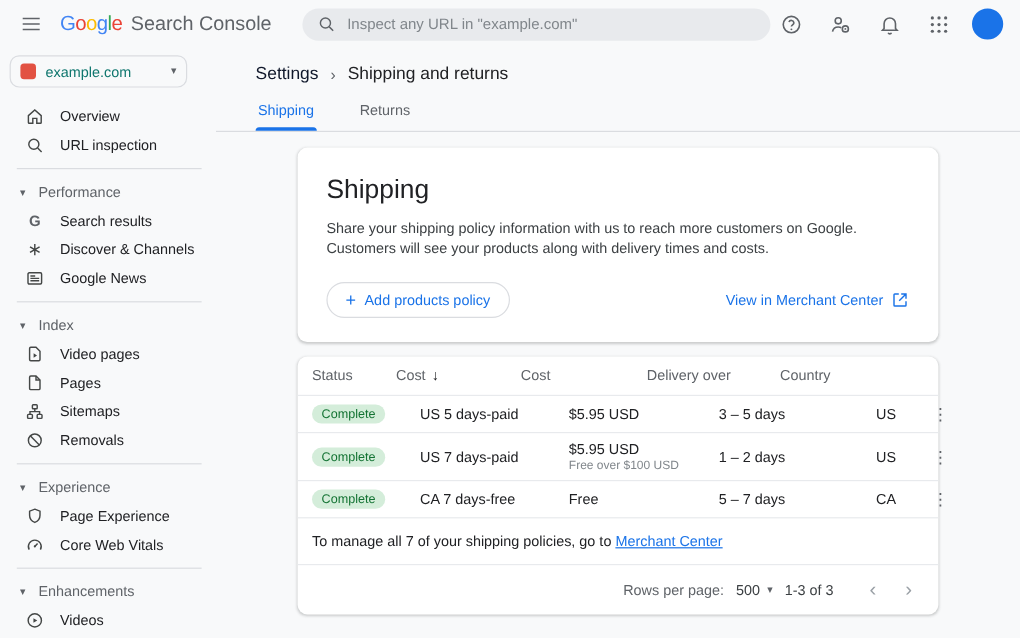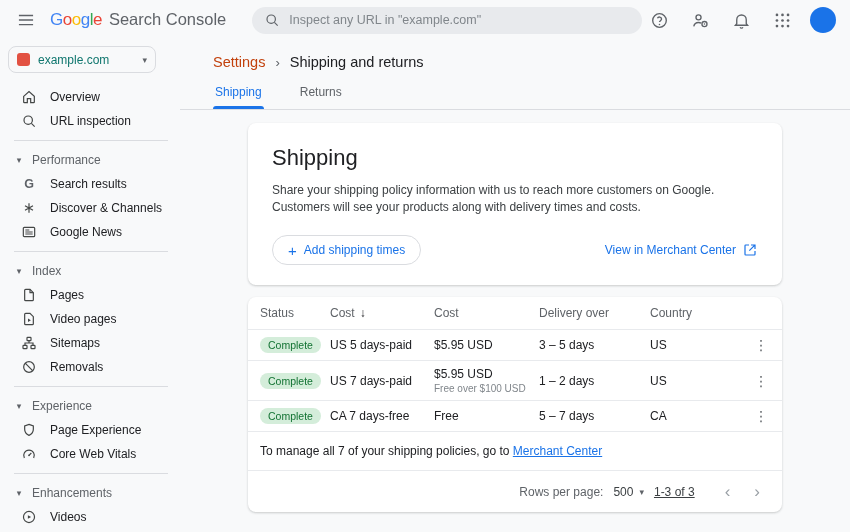--- a/index.html
+++ b/index.html
@@ -39,21 +39,21 @@
   .nav-item .lbl { font-size:12px; color:#202124; }
   .g-glyph { width:16px; text-align:center; font-size:12.5px; font-weight:700; color:#5f6368; }
   .section-header { display:flex; align-items:center; gap:8px; height:24px; padding-left:6px; cursor:pointer; }
   .section-header .caret { font-size:9px; color:#5f6368; width:10px; text-align:center; }
   .section-header .lbl { font-size:12px; color:#5f6368; }
   .side-divider { border-top:1px solid #dadce0; margin:7px 12px 7px 6px; }
 
   
   .main { flex:1; overflow:hidden; display:flex; flex-direction:column; }
   .breadcrumb { padding:14px 0 0 33px; font-size:14.5px; display:flex; align-items:center; gap:10px; }
-  .crumb-parent { color:#c2410c; cursor:pointer; }
+  .crumb-parent { color:#0f172a; cursor:pointer; }
   .crumb-sep { color:#5f6368; font-size:13px; }
   .crumb-current { color:#202124; }
 
   .tabs { margin-top:13px; padding-left:33px; border-bottom:1px solid #dadce0; display:flex; gap:34px; }
   .tab { font-size:12px; padding:2px 2px 10px 2px; cursor:pointer; color:#5f6368; font-weight:500; position:relative; }
   .tab.active { color:#1a73e8; }
   .tab.active::after { content:""; position:absolute; left:0; right:0; bottom:0; height:3px; background:#1a73e8; border-radius:3px 3px 0 0; }
 
   .content { flex:1; overflow:hidden; padding-top:13px; }
   .card { width:534px; margin:0 auto; background:#fff; border-radius:8px; box-shadow:0 1px 2px rgba(60,64,67,.18), 0 1px 3px rgba(60,64,67,.08); }
@@ -67,33 +67,33 @@
   .add-btn .plus { font-size:15px; font-weight:400; }
   .merchant-link { display:flex; align-items:center; gap:6px; color:#1a73e8; font-size:12px; font-weight:500; cursor:pointer; text-decoration:none; }
 
   
   .table-card { margin-top:12px; font-size:12px; }
   .tr { display:grid; grid-template-columns:70px 104px 105px 111px 1fr 28px; align-items:center; padding:0 10px 0 12px; border-bottom:1px solid #e8eaed; }
   .tr:last-child { border-bottom:none; }
   .th-row { height:33px; color:#5f6368; }
   .th { display:flex; align-items:center; gap:5px; }
   .sort-arrow { color:#202124; font-size:12px; }
-  .data-row { min-height:31px; color:#202124; }
+  .data-row { min-height:31px; color:#202124;gap:20px; }
   .badge { display:inline-block; background:#d4edda; color:#137333; font-size:10.5px; font-weight:500; border-radius:9px; padding:2px 8px; }
   .cost-cell { display:flex; flex-direction:column; justify-content:center; padding:6px 0; gap:2px; }
   .cost-note { font-size:10px; color:#80868b; }
   .cost-note:empty { display:none; }
   .kebab-btn { background:none; border:none; cursor:pointer; color:#5f6368; font-size:14px; line-height:1; padding:4px; justify-self:end; }
   .table-footnote { padding:12px 12px; font-size:12px; color:#202124; border-bottom:1px solid #e8eaed; }
   .table-footnote a { color:#1a73e8; text-decoration:underline; cursor:pointer; }
   .pagination { height:41px; display:flex; align-items:center; justify-content:flex-end; gap:8px; padding:0 14px; color:#3c4043; font-size:12px; }
   .rpp-label { color:#5f6368; }
   .rpp-select { display:flex; align-items:center; gap:6px; cursor:pointer; padding:4px 2px; background:none; border:none; font-size:12px; color:#3c4043; font-family:inherit; }
   .rpp-select .caret { font-size:9px; color:#5f6368; }
-  .page-range { margin-right:14px;text-decoration:underline; }
+  .page-range { margin-right:14px; }
   .pg-btn { background:none; border:none; color:#9aa0a6; font-size:17px; cursor:pointer; padding:2px 8px; line-height:1; }
 </style>
 </head>
 <body>
 
 <div class="app">
 
   <header class="topbar">
     <button class="icon-btn">
       <svg class="ic ic-menu" viewBox="0 0 24 24" fill="none" stroke="#5f6368" stroke-width="1.7">
@@ -206,30 +206,30 @@
 
         <div class="side-divider"></div>
 
         <div class="section-header">
           <span class="caret">▾</span>
           <span class="lbl">Index</span>
         </div>
         <div class="nav-item">
           <svg class="ic" viewBox="0 0 24 24" fill="none" stroke="#444746" stroke-width="1.8">
               <path d="M13.5 3.5H7A1.5 1.5 0 0 0 5.5 5v14A1.5 1.5 0 0 0 7 20.5h10a1.5 1.5 0 0 0 1.5-1.5V8.5z"></path>
+              <path d="M10.5 11.2l4.3 2.7-4.3 2.7z" fill="#444746" stroke="none"></path>
+            </svg>
+          <span class="lbl">Video pages</span>
+        </div>
+        <div class="nav-item">
+          <svg class="ic" viewBox="0 0 24 24" fill="none" stroke="#444746" stroke-width="1.8">
+              <path d="M13.5 3.5H7A1.5 1.5 0 0 0 5.5 5v14A1.5 1.5 0 0 0 7 20.5h10a1.5 1.5 0 0 0 1.5-1.5V8.5z"></path>
               <path d="M13.5 3.5v5h5"></path>
             </svg>
           <span class="lbl">Pages</span>
-        </div>
-        <div class="nav-item">
-          <svg class="ic" viewBox="0 0 24 24" fill="none" stroke="#444746" stroke-width="1.8">
-              <path d="M13.5 3.5H7A1.5 1.5 0 0 0 5.5 5v14A1.5 1.5 0 0 0 7 20.5h10a1.5 1.5 0 0 0 1.5-1.5V8.5z"></path>
-              <path d="M10.5 11.2l4.3 2.7-4.3 2.7z" fill="#444746" stroke="none"></path>
-            </svg>
-          <span class="lbl">Video pages</span>
         </div>
         <div class="nav-item">
           <svg class="ic" viewBox="0 0 24 24" fill="none" stroke="#444746" stroke-width="1.8">
               <rect x="9" y="3.5" width="6" height="5" rx="1"></rect>
               <rect x="3" y="15.5" width="6" height="5" rx="1"></rect>
               <rect x="15" y="15.5" width="6" height="5" rx="1"></rect>
               <path d="M12 8.5V12M6 15.5V12h12v3.5"></path>
             </svg>
           <span class="lbl">Sitemaps</span>
         </div>
@@ -293,21 +293,21 @@
       </div>
 
       <div class="content">
 
         <section class="card shipping-card">
           <h1 class="shipping-title">Shipping</h1>
           <p class="shipping-desc">Share your shipping policy information with us to reach more customers on Google. Customers will see your products along with delivery times and costs.</p>
           <div class="shipping-actions">
             <button class="add-btn">
               <span class="plus">+</span>
-              <span>Add shipping times</span>
+              <span>Add products policy</span>
             </button>
             <a class="merchant-link">
               <span>View in Merchant Center</span>
               <svg class="ic" viewBox="0 0 24 24" fill="none" stroke="#1a73e8" stroke-width="1.8">
                   <path d="M13.5 4.5h6v6M19.2 4.8l-8.2 8.2"></path>
                   <path d="M19.5 13.5v5a1 1 0 0 1-1 1h-13a1 1 0 0 1-1-1v-13a1 1 0 0 1 1-1h5"></path>
                 </svg>
             </a>
           </div>
         </section>

